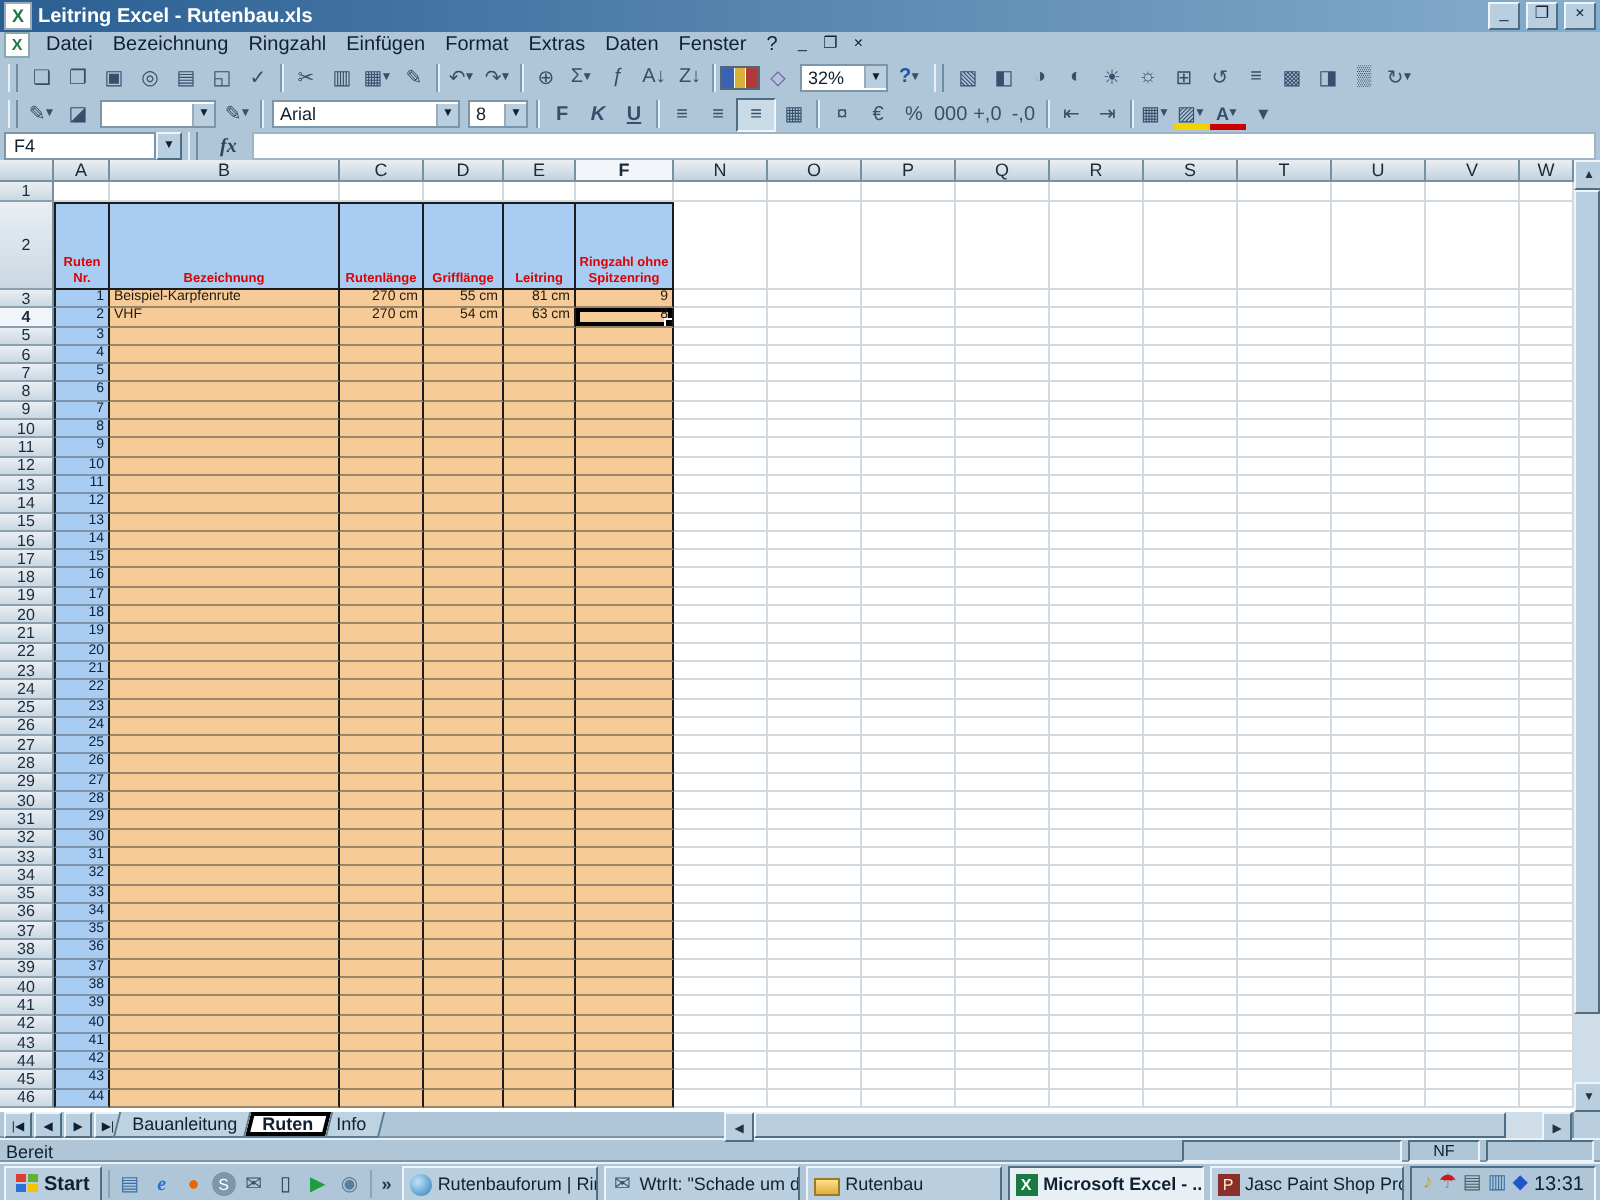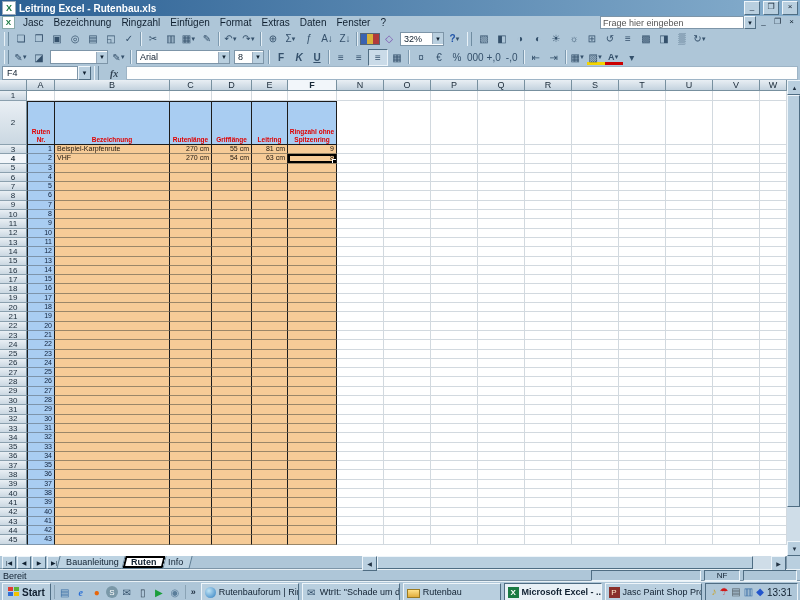--- a/index.html
+++ b/index.html
@@ -137,34 +137,30 @@
   <span class="appicon">X</span>
   <span class="wtitle">Leitring Excel - Rutenbau.xls</span>
   <span class="winbtn raised">_</span>
   <span class="winbtn raised">❐</span>
   <span class="winbtn raised">×</span>
 </div>
 
 <div class="menubar">
   <span class="mb-icon">X</span>
   <span id="menu-items" style="display:flex">
-      <span class="menu-item">Jasc</span>
+      <span class="menu-item">Datei</span>
       <span class="menu-item">Bezeichnung</span>
       <span class="menu-item">Ringzahl</span>
       <span class="menu-item">Einfügen</span>
       <span class="menu-item">Format</span>
       <span class="menu-item">Extras</span>
       <span class="menu-item">Daten</span>
       <span class="menu-item">Fenster</span>
       <span class="menu-item">?</span>
     </span>
-  <span class="qbox">
-    <input readonly="" value="Frage hier eingeben" style="">
-    <span class="cdd raised">▼</span>
-  </span>
   <span class="wb-btn">_</span>
   <span class="wb-btn">❐</span>
   <span class="wb-btn">×</span>
 </div>
 
 <div class="toolbar" id="tb1">
     <span class="handle"></span>
     <span class="tbi">❏</span>
     <span class="tbi">❐</span>
     <span class="tbi">▣</span>
@@ -1130,20 +1126,39 @@
         <span class="cell plain" style="width: 47px; height: 9.3px;"></span>
         <span class="cell plain" style="width: 47px; height: 9.3px;"></span>
         <span class="cell plain" style="width: 47px; height: 9.3px;"></span>
         <span class="cell plain" style="width: 47px; height: 9.3px;"></span>
         <span class="cell plain" style="width: 47px; height: 9.3px;"></span>
         <span class="cell plain" style="width: 47px; height: 9.3px;"></span>
         <span class="cell plain" style="width: 47px; height: 9.3px;"></span>
         <span class="cell plain" style="width: 47px; height: 9.3px;"></span>
         <span class="cell plain" style="width: 27px; height: 9.3px;"></span>
       </div>
+      <div class="g-row" style="height: 9.3px;">
+        <span class="rowhdr">46</span>
+        <span class="cell acol first" style="width: 28px; height: 9.3px;">44</span>
+        <span class="cell bodyc tl" style="width: 115px; height: 9.3px;"></span>
+        <span class="cell bodyc" style="width: 42px; height: 9.3px;"></span>
+        <span class="cell bodyc" style="width: 40px; height: 9.3px;"></span>
+        <span class="cell bodyc" style="width: 36px; height: 9.3px;"></span>
+        <span class="cell bodyc" style="width: 49px; height: 9.3px;"></span>
+        <span class="cell plain" style="width: 47px; height: 9.3px;"></span>
+        <span class="cell plain" style="width: 47px; height: 9.3px;"></span>
+        <span class="cell plain" style="width: 47px; height: 9.3px;"></span>
+        <span class="cell plain" style="width: 47px; height: 9.3px;"></span>
+        <span class="cell plain" style="width: 47px; height: 9.3px;"></span>
+        <span class="cell plain" style="width: 47px; height: 9.3px;"></span>
+        <span class="cell plain" style="width: 47px; height: 9.3px;"></span>
+        <span class="cell plain" style="width: 47px; height: 9.3px;"></span>
+        <span class="cell plain" style="width: 47px; height: 9.3px;"></span>
+        <span class="cell plain" style="width: 27px; height: 9.3px;"></span>
+      </div>
     </div>
   <div class="vscroll">
     <span class="sbtn raised">▲</span>
     <span class="vtrack">
       <span class="vthumb raised"></span>
     </span>
     <span class="sbtn raised">▼</span>
   </div>
 </div>
 

